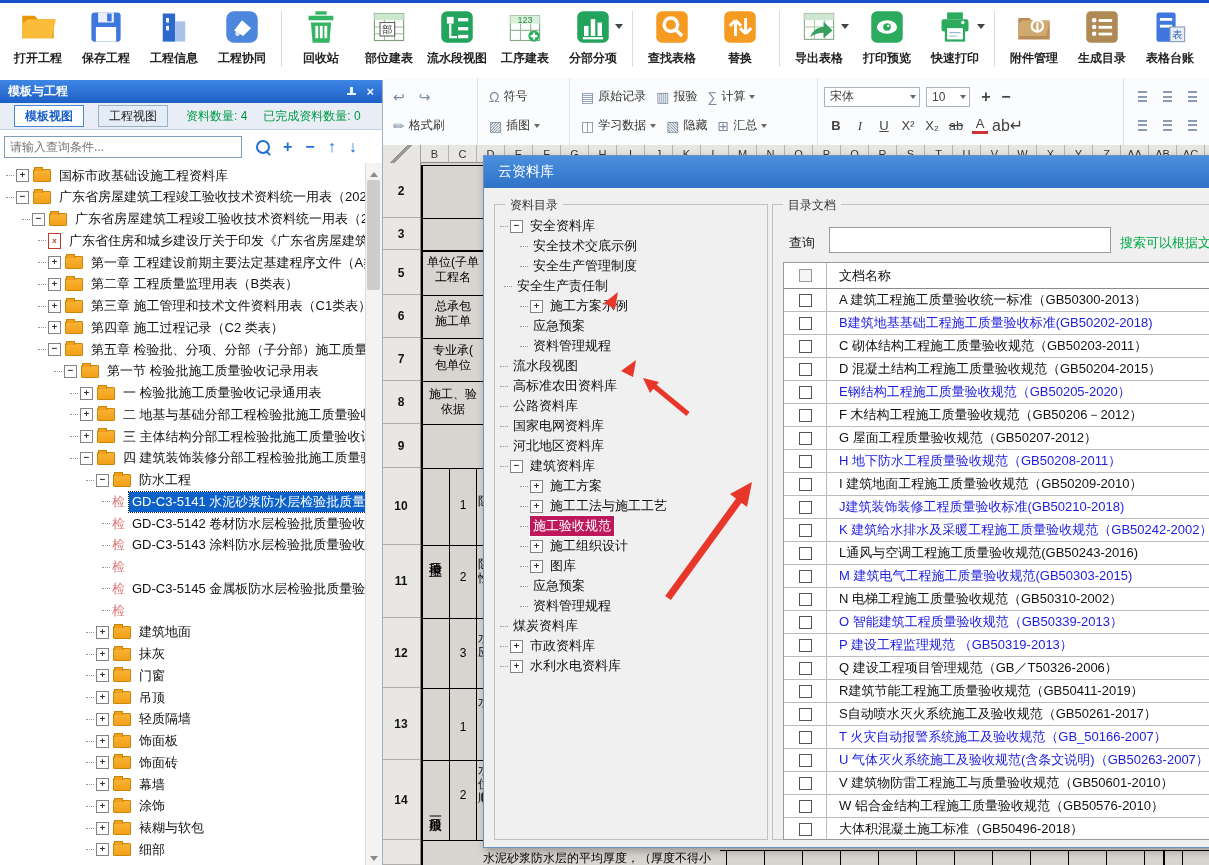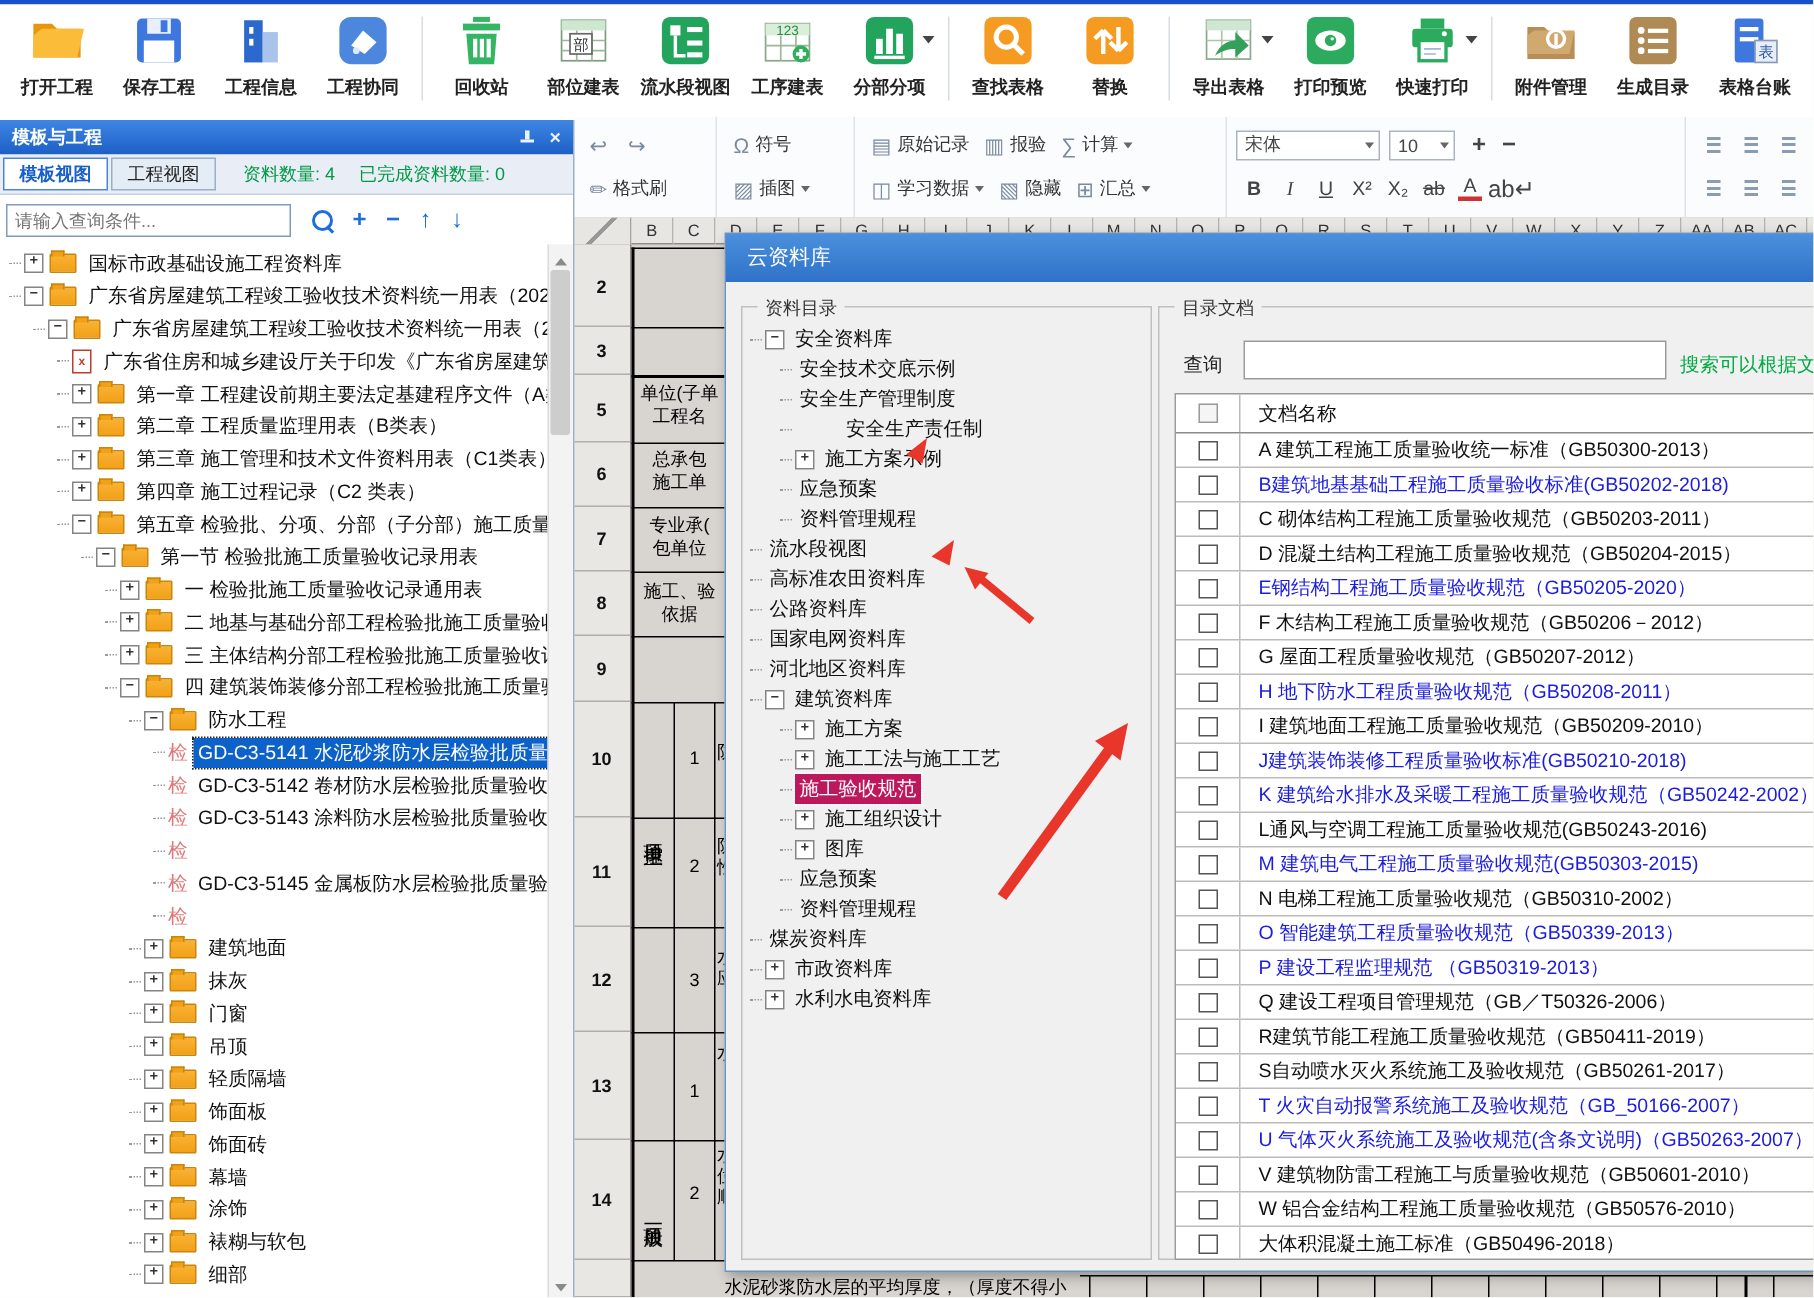--- a/index.html
+++ b/index.html
@@ -38,25 +38,25 @@
   #leftpanel{position:absolute;left:0;top:80px;width:382px;height:785px;background:#fff;
              border-right:1px solid #9cb0c4;z-index:20;}
   .lp-title{height:23px;background:linear-gradient(#3e86e4,#1d5fc6);color:#fff;display:flex;
             align-items:center;justify-content:space-between;padding:0 8px;font-size:12px;font-weight:bold;}
   .lp-title-icons{display:flex;gap:10px;align-items:center;}
   .pin-icon{width:9px;height:10px;position:relative;}
   .pin-icon::before{content:"";position:absolute;left:3px;top:0;width:3px;height:6px;background:#eaf2ff;}
   .pin-icon::after{content:"";position:absolute;left:0;top:6px;width:9px;height:2px;background:#eaf2ff;}
   .lp-close{color:#eaf2ff;font-size:13px;font-weight:bold;line-height:1;}
   .lp-tabs{height:26px;background:#e9eef6;border-bottom:1px solid #c2d0e0;display:flex;align-items:center;padding-left:2px;}
-  .lp-tab{height:20px;line-height:20px;padding:0 10px;font-size:12px;border:1px solid #9ab0c8;background:#e4ecf5;color:#222;margin-right:2px;}
+  .lp-tab{height:20px;line-height:20px;padding:0 10px;font-size:12px;border:1px solid #9ab0c8;background:#e4ecf5;color:#222;margin-right:2px;margin-left:12px;}
   .lp-tab.active{background:#fff;border:1px solid #4a86d8;color:#1a5fc8;font-weight:bold;}
   .lp-count{font-size:12px;color:#009946;margin-left:16px;white-space:nowrap;}
   .lp-search{height:34px;display:flex;align-items:center;padding-left:4px;}
-  .lp-input{width:190px;height:22px;border:1px solid #7f9db9;font-size:12px;color:#999;padding:0 5px;box-sizing:border-box;outline:none;}
+  .lp-input{width:238px;height:22px;border:1px solid #7f9db9;font-size:12px;color:#999;padding:0 5px;box-sizing:border-box;outline:none;}
   .sic{color:#1e6ed8;font-size:16px;font-weight:bold;margin-left:13px;line-height:1;}
   .mag-icon{display:inline-block;width:10px;height:10px;border:2px solid #1e6ed8;border-radius:50%;position:relative;margin-left:14px;}
   .mag-icon::after{content:"";position:absolute;left:9px;top:8px;width:2px;height:6px;background:#1e6ed8;transform:rotate(-45deg);}
   #lp-tree{position:absolute;left:0;top:83px;right:16px;bottom:0;overflow:hidden;}
   .trow{position:absolute;height:21px;display:flex;align-items:center;white-space:nowrap;font-size:13px;color:#111;}
   .conn{width:8px;border-top:1px dotted #9a9a9a;margin-right:2px;flex:0 0 auto;}
   .exp{width:11px;height:11px;border:1px solid #848484;background:#fff;font:bold 9px/9px "DejaVu Sans Mono",monospace;
        text-align:center;color:#333;margin-right:4px;flex:0 0 auto;}
   .fold-icon{width:16px;height:11px;background:linear-gradient(#f9b234,#f2a018);border:1px solid #c8860a;
              border-radius:1px;position:relative;margin-right:5px;flex:0 0 auto;}
@@ -690,21 +690,21 @@
           <span class="lbl">安全资料库</span>
         </div>
         <div class="dtrow" style="top: 20px; left: 20px;">
           <span class="conn"></span>
           <span class="lbl">安全技术交底示例</span>
         </div>
         <div class="dtrow" style="top: 40px; left: 20px;">
           <span class="conn"></span>
           <span class="lbl">安全生产管理制度</span>
         </div>
-        <div class="dtrow" style="top: 60px; left: 20px; gap: 31px;">
+        <div class="dtrow" style="top: 60px; left: 4px;">
           <span class="conn"></span>
           <span class="lbl">安全生产责任制</span>
         </div>
         <div class="dtrow" style="top: 80px; left: 20px;">
           <span class="conn"></span>
           <span class="exp">+</span>
           <span class="lbl">施工方案示例</span>
         </div>
         <div class="dtrow" style="top: 100px; left: 20px;">
           <span class="conn"></span>

